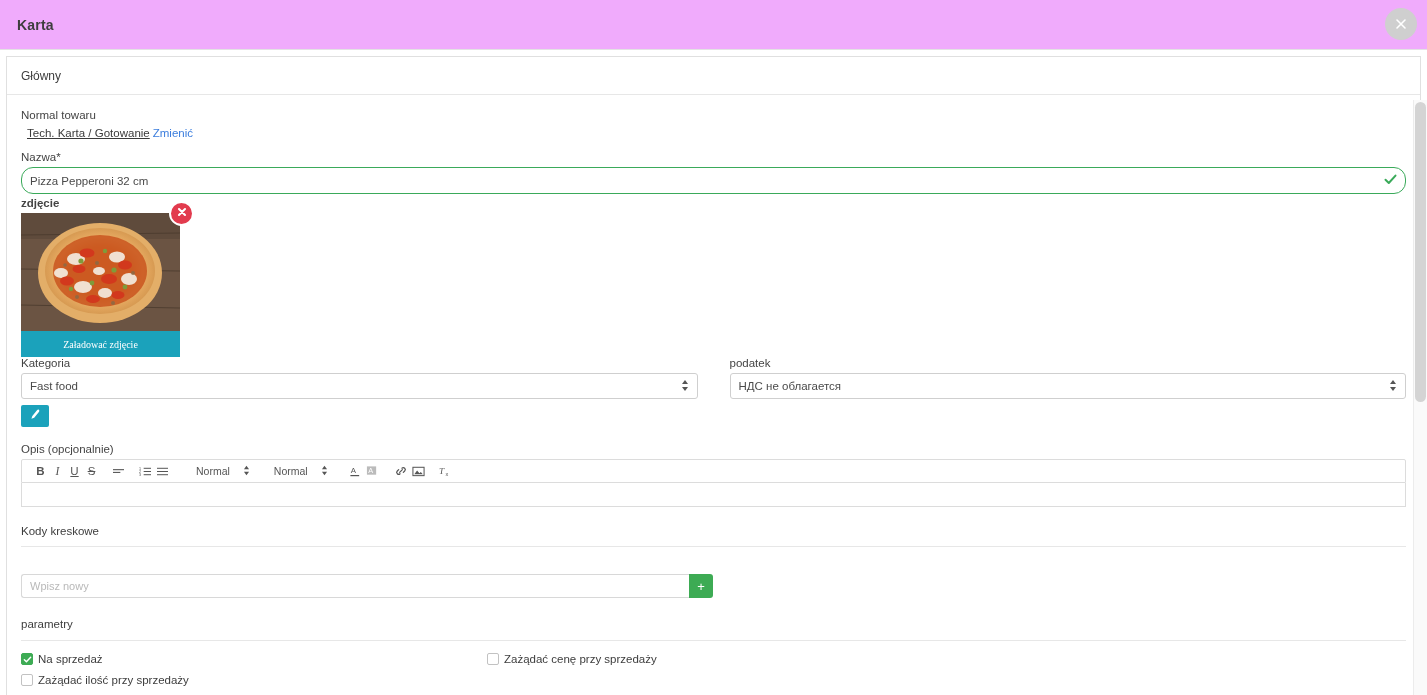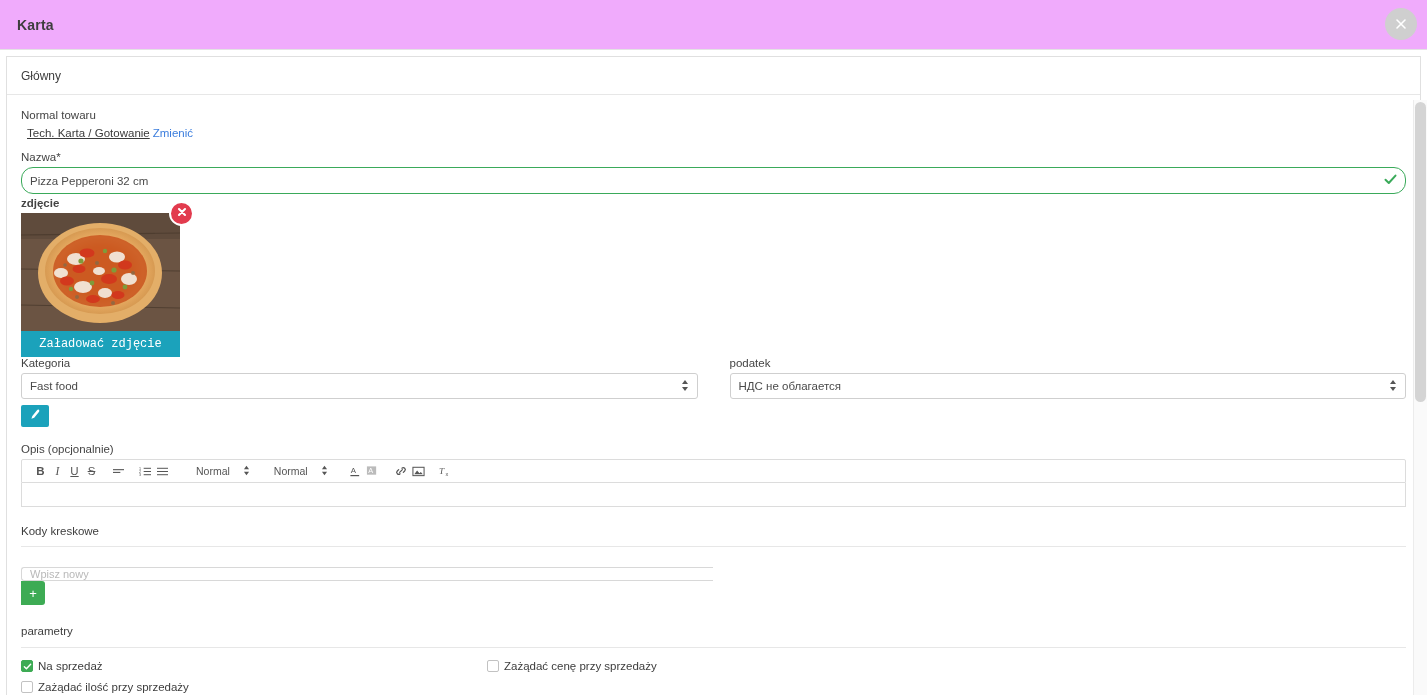--- a/index.html
+++ b/index.html
@@ -112,25 +112,25 @@
     overflow: hidden;
     position: relative;
     background: #4a3a2e;
   }
   .photo-img svg { display: block; }
   .upload-btn {
     width: 159px;
     height: 26px;
     background: #1ba2bb;
     color: #fff;
-    font-size: 12px;
+    font-size: 10px;
     border: none;
     display: flex; align-items: center; justify-content: center;
     cursor: pointer;
-    font-family: Liberation Mono, monospace;
+    font-family: Liberation Serif, serif;
   }
   .del-badge {
     position: absolute;
     right: -14px; top: -12px;
     width: 25px; height: 25px;
     border-radius: 50%;
     background: #e23b4e;
     border: 2px solid #fff;
     display: flex; align-items: center; justify-content: center;
     cursor: pointer;
@@ -204,21 +204,21 @@
   .editor-body {
     border: 1px solid #dcdcdc;
     border-top: none;
     height: 24px;
     background: #fff;
   }
 
   
   .bc-head { margin-top: 18px; font-size: 11.5px; color: #3d3d3d; }
   .bc-divider { height: 1px; background: #e7e7e7; margin-top: 9px; }
-  .bc-row { display: flex; margin-top: 20px; width: 692px; flex-direction: column; }
+  .bc-row { display: flex; margin-top: 27px; width: 692px; }
   .bc-input {
     flex: 1;
     height: 24px;
     border: 1px solid #d8d8d8;
     border-right: none;
     border-radius: 3px 0 0 3px;
     padding: 0 8px;
     font-family: "Liberation Sans", sans-serif;
     font-size: 11px;
     color: #4a4a4a;

